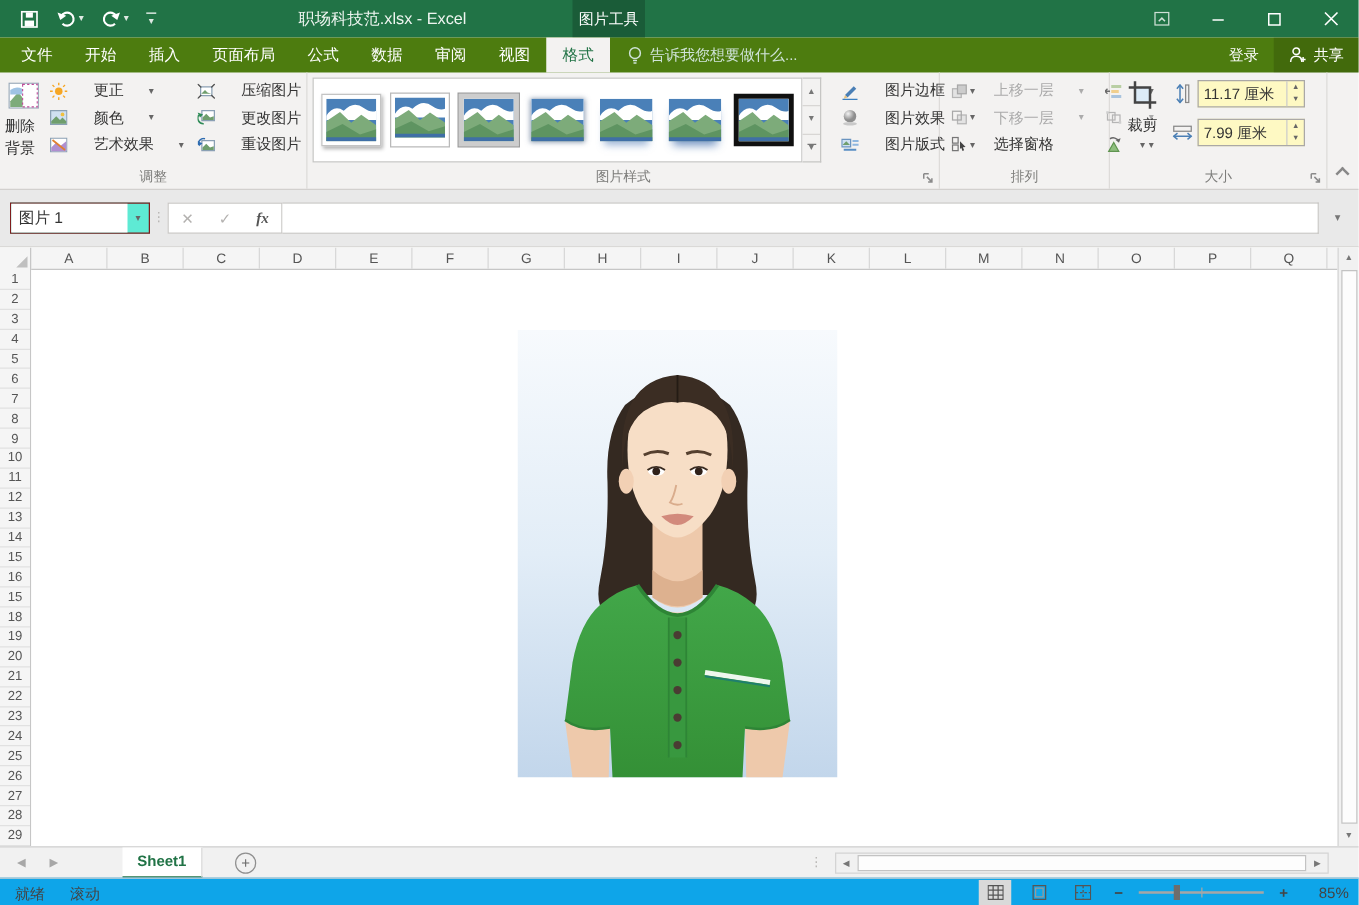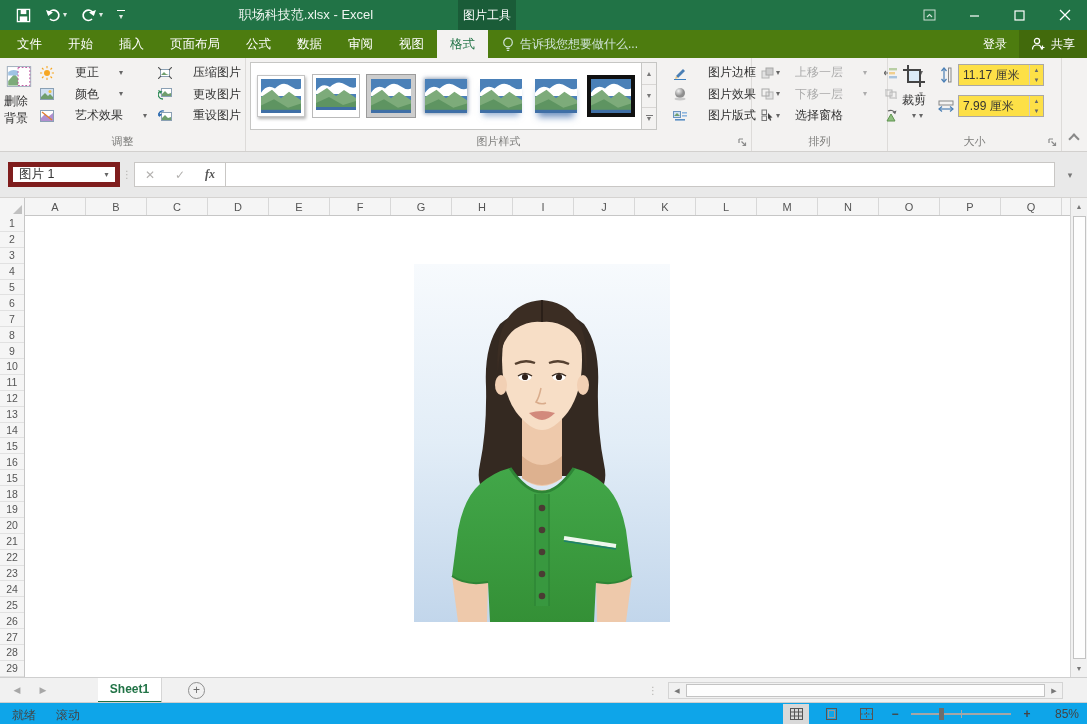--- a/index.html
+++ b/index.html
@@ -53,31 +53,31 @@
   .f5 .thumb{box-shadow:0 6px 6px -3px rgba(90,130,185,.6)}
   .f6 .thumb{box-shadow:0 7px 7px -3px rgba(60,105,170,.75)}
   .f7 .thumb{border:4px solid #101010;width:48px;height:42px}
   .gscroll{width:15px;display:flex;flex-direction:column;border:1px solid #c6c6c4;border-left:none;background:#f3f2f1}
   .gsbtn{flex:1;display:flex;align-items:center;justify-content:center;font-size:7px;color:#777;border-bottom:1px solid #d8d6d4}
   .gsbtn:last-child{border-bottom:none;flex-direction:column;line-height:.6}
   .gsbtn .bar{width:7px;border-top:1px solid #777;margin-bottom:1px}
 
   
   .spinrow{display:flex;align-items:center;gap:4px;height:26px}
-  .spinbox{display:flex;width:86px;height:22px;border:1px solid #aaa8a6;background:#fde047}
+  .spinbox{display:flex;width:86px;height:22px;border:1px solid #aaa8a6;background:#fef9c3}
   .spinbox input{flex:1;border:none;outline:none;font:12px "Liberation Sans","DejaVu Sans",sans-serif;padding:0 4px;color:#333;min-width:0;background:transparent}
   .spinud{width:14px;display:flex;flex-direction:column;border-left:1px solid #ccc}
   .spinud span{flex:1;display:flex;align-items:center;justify-content:center;font-size:6px;color:#666}
 
   .collapse-area{flex:1;position:relative}
   .chev-up{position:absolute;right:9px;bottom:8px;width:8px;height:8px;border-top:2px solid #888;border-right:2px solid #888;transform:rotate(-45deg)}
 
   
   .fbar{height:46px;background:#e9e9e9;display:flex;align-items:center;padding:0 8px;border-bottom:1px solid #d5d3d1}
-  .namebox{display:flex;width:112px;height:25px;background:#ffffff;border:5px solid #7f1d1d}
+  .namebox{display:flex;width:112px;height:25px;background:#5eead4;border:1px solid #7f1d1d}
   .namebox input{flex:1;border:none;outline:none;padding:0 6px;font:12.5px "Liberation Sans","DejaVu Sans",sans-serif;color:#333;min-width:0}
   .namebox .nbdd{width:17px;display:flex;align-items:center;justify-content:center;color:#666;font-size:8px}
   .vdots{width:14px;display:flex;align-items:center;justify-content:center;color:#b5b3b1;font-size:10px;letter-spacing:0}
   .fbtns{display:flex;height:25px;background:#fff;border:1px solid #c9c7c5;align-items:center}
   .fbtn{width:30px;text-align:center;color:#b3b1af;font-size:12px}
   .fbtn.fx{color:#555;font-style:italic;font-family:"Liberation Serif","DejaVu Serif",serif;font-weight:bold}
   .finput{flex:1;height:25px;background:#fff;border:1px solid #c9c7c5;border-left:none;margin-right:6px}
   .finput input{width:100%;height:100%;border:none;outline:none;padding:0 6px;font:12px "Liberation Sans","DejaVu Sans",sans-serif}
   .fchev{width:18px;text-align:center;color:#777;font-size:9px}
 

